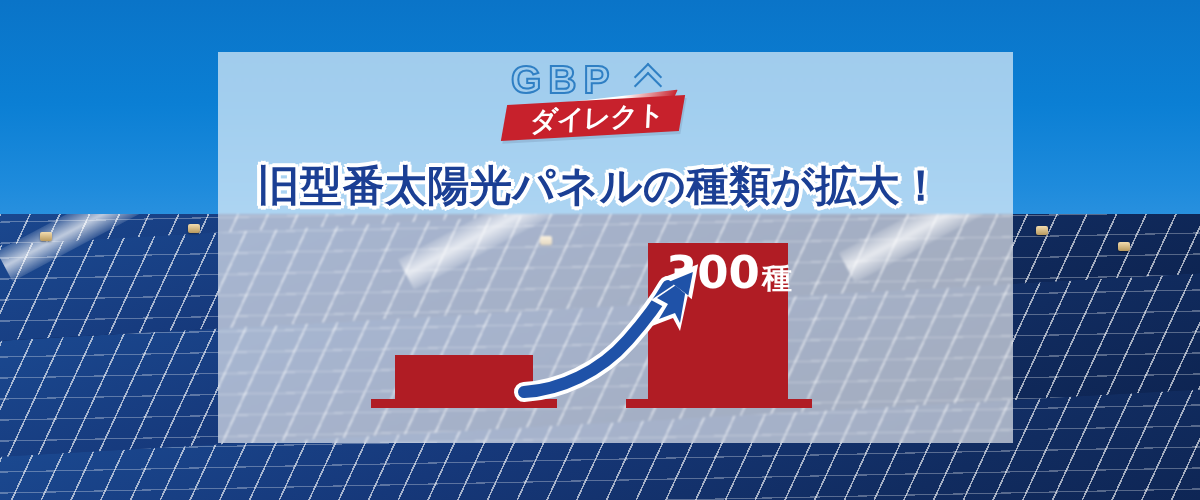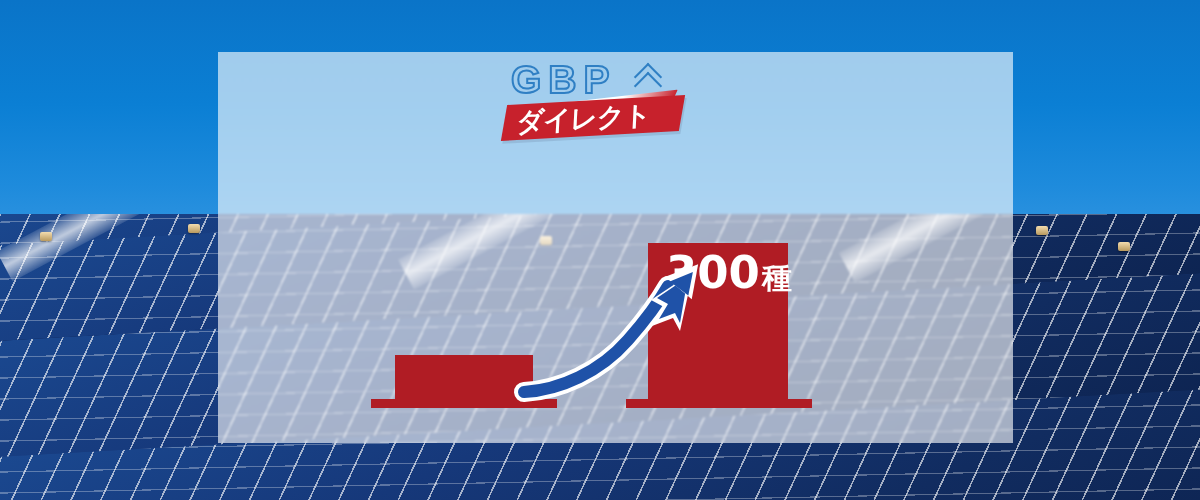--- a/index.html
+++ b/index.html
@@ -62,21 +62,21 @@
   }
 
   
   .card{
     position:absolute;left:218px;top:52px;width:795px;height:391px;
     background:rgba(255,255,255,.62);
     backdrop-filter:blur(1px);
   }
 
   
-  .logo{position:absolute;left:497px;top:60px;width:210px;height:84px;}
+  .logo{position:absolute;left:497px;top:60px;width:210px;height:84px;text-align:center;}
   .gbp{
     position:absolute;left:14px;top:0px;
     font-size:39px;font-weight:700;letter-spacing:7px;
     color:transparent;
     -webkit-text-stroke:2px #2f7fc4;
     line-height:1;
   }
   .chev{
     position:absolute;left:141px;top:5px;width:26px;height:26px;
   }
@@ -183,20 +183,21 @@
     <div class="gbp">GBP</div>
     <div class="chev">
       <i class="c1"></i>
         <i class="c2"></i>
     </div>
     <div class="swoosh"></div>
     <div class="ribbon"></div>
     <div class="ribbon-text">ダイレクト</div>
   </div>
 
+  <div class="headline">旧型番太陽光パネルの種類が拡大！</div>
 
   <div class="chart">
     <div class="bar bar-a"></div>
     <div class="bar bar-b"></div>
     <div class="plinth plinth-a"></div>
     <div class="plinth plinth-b"></div>
 
     <div class="bar-label lbl-b">
       <span>300</span><span class="unit">種</span>
     </div>

